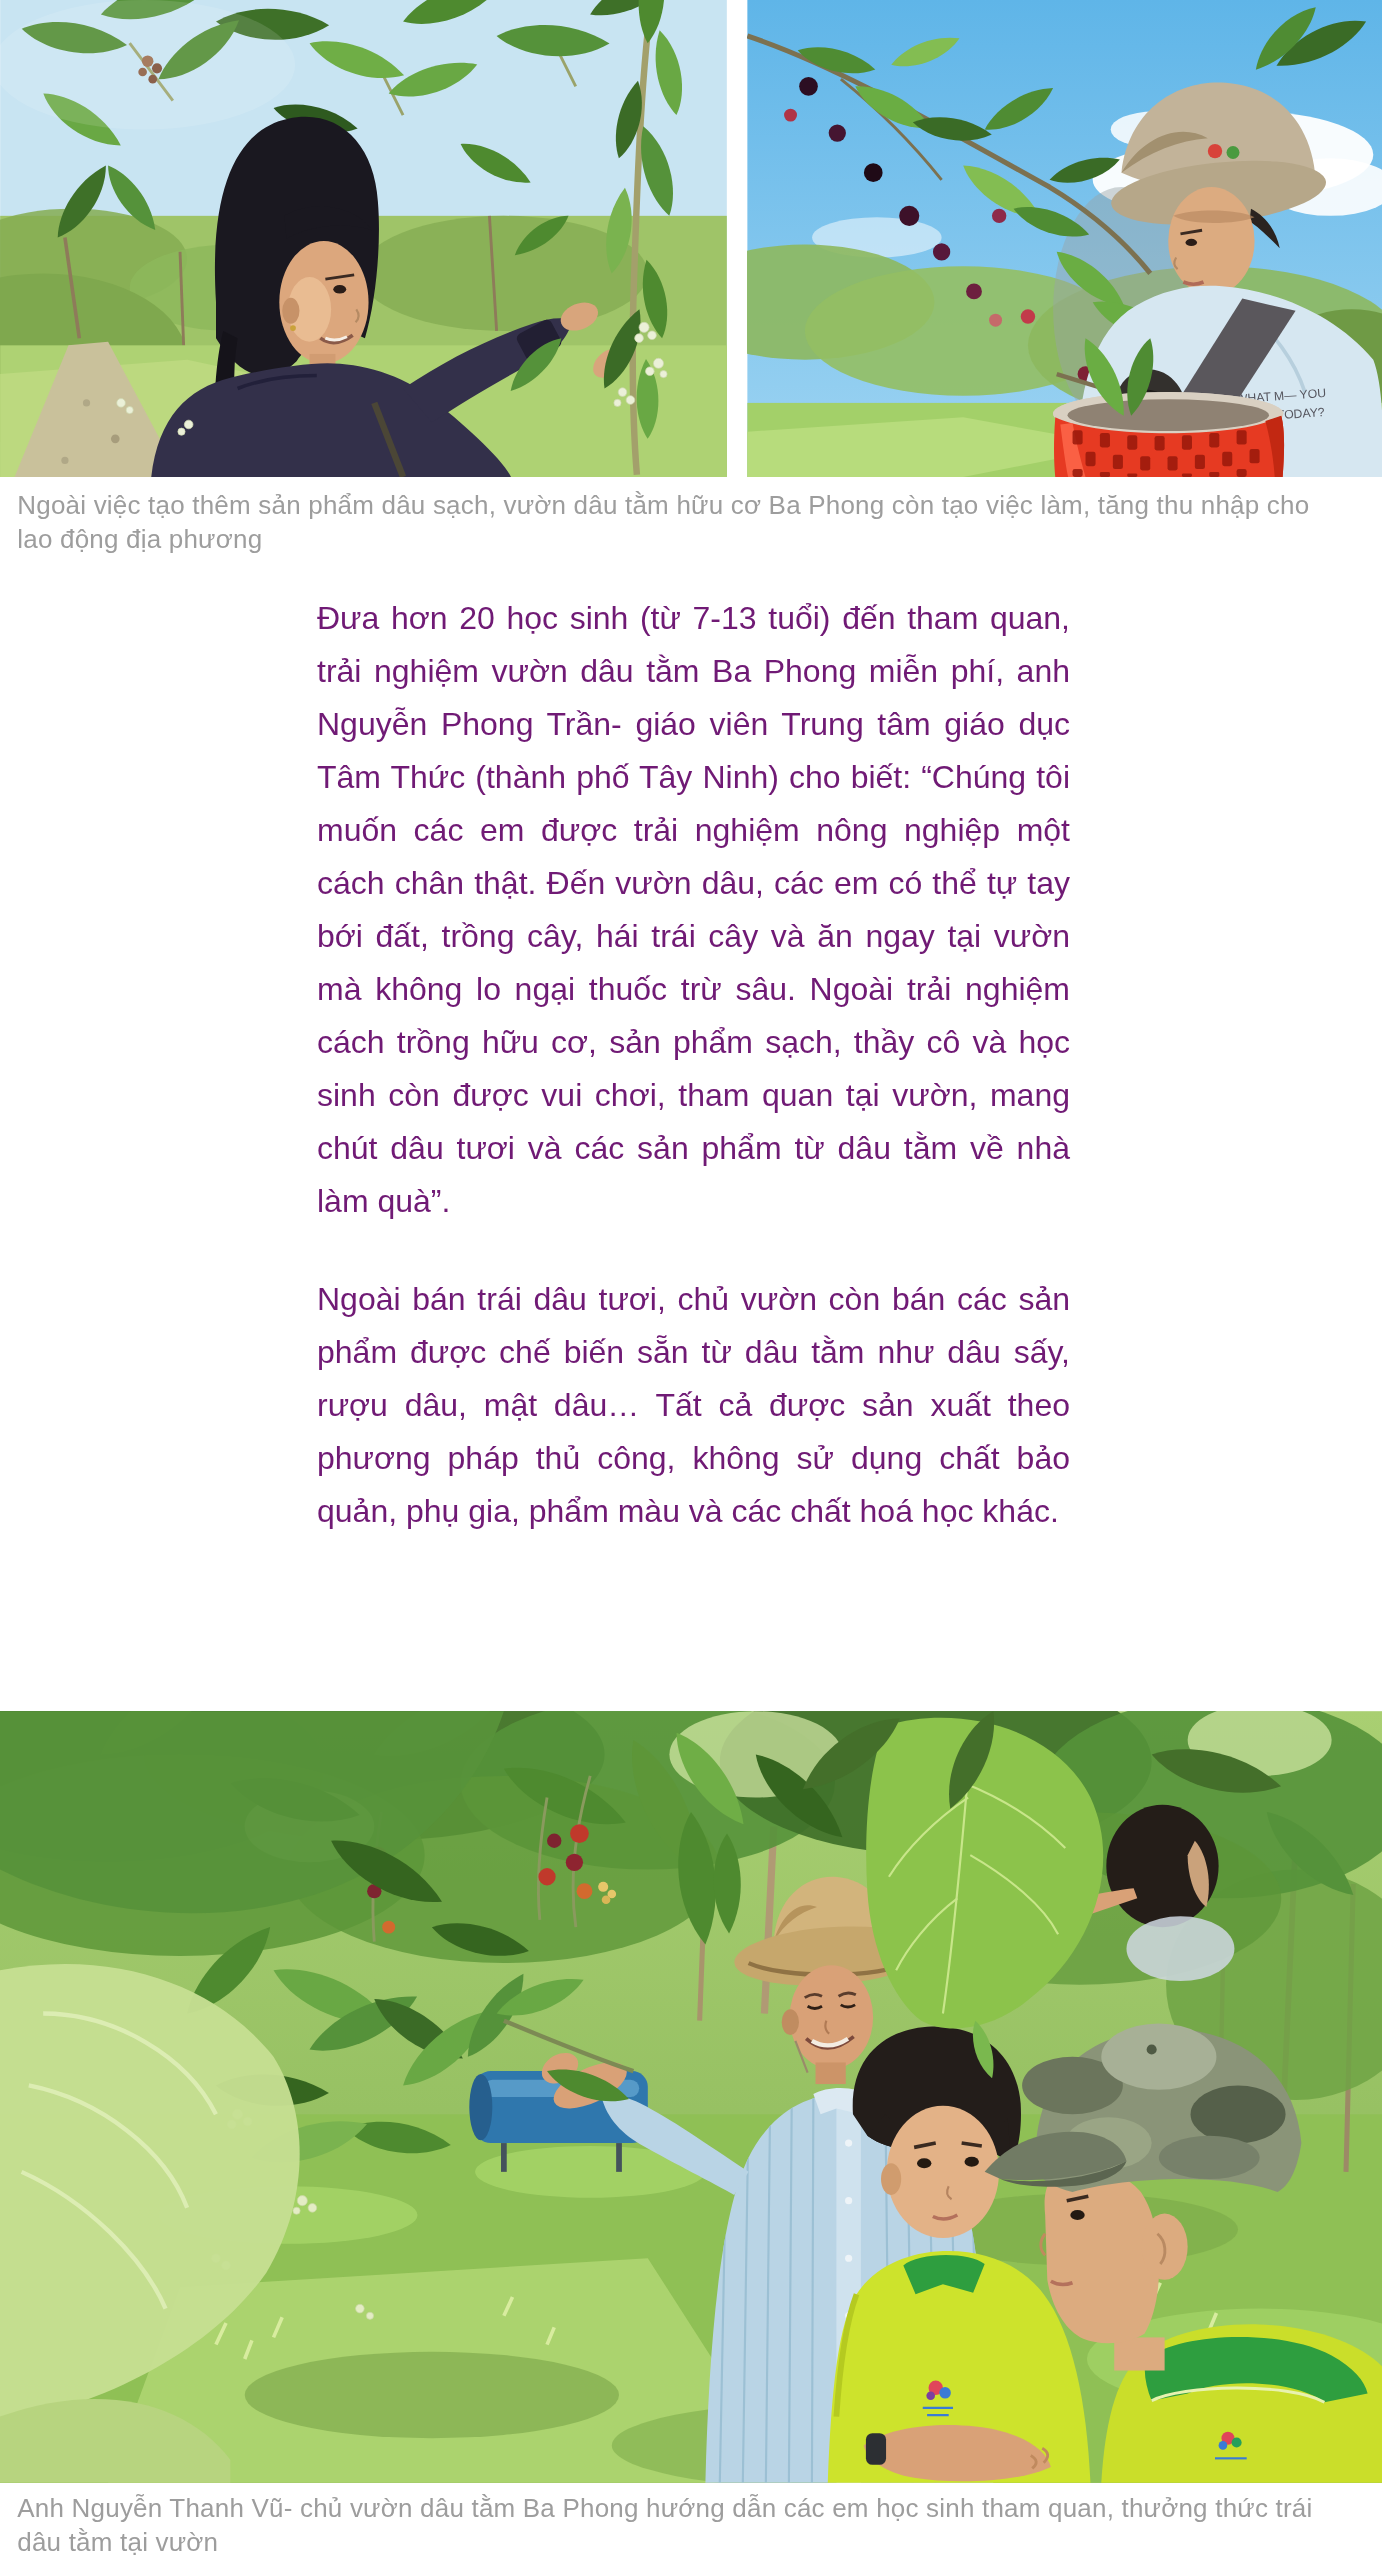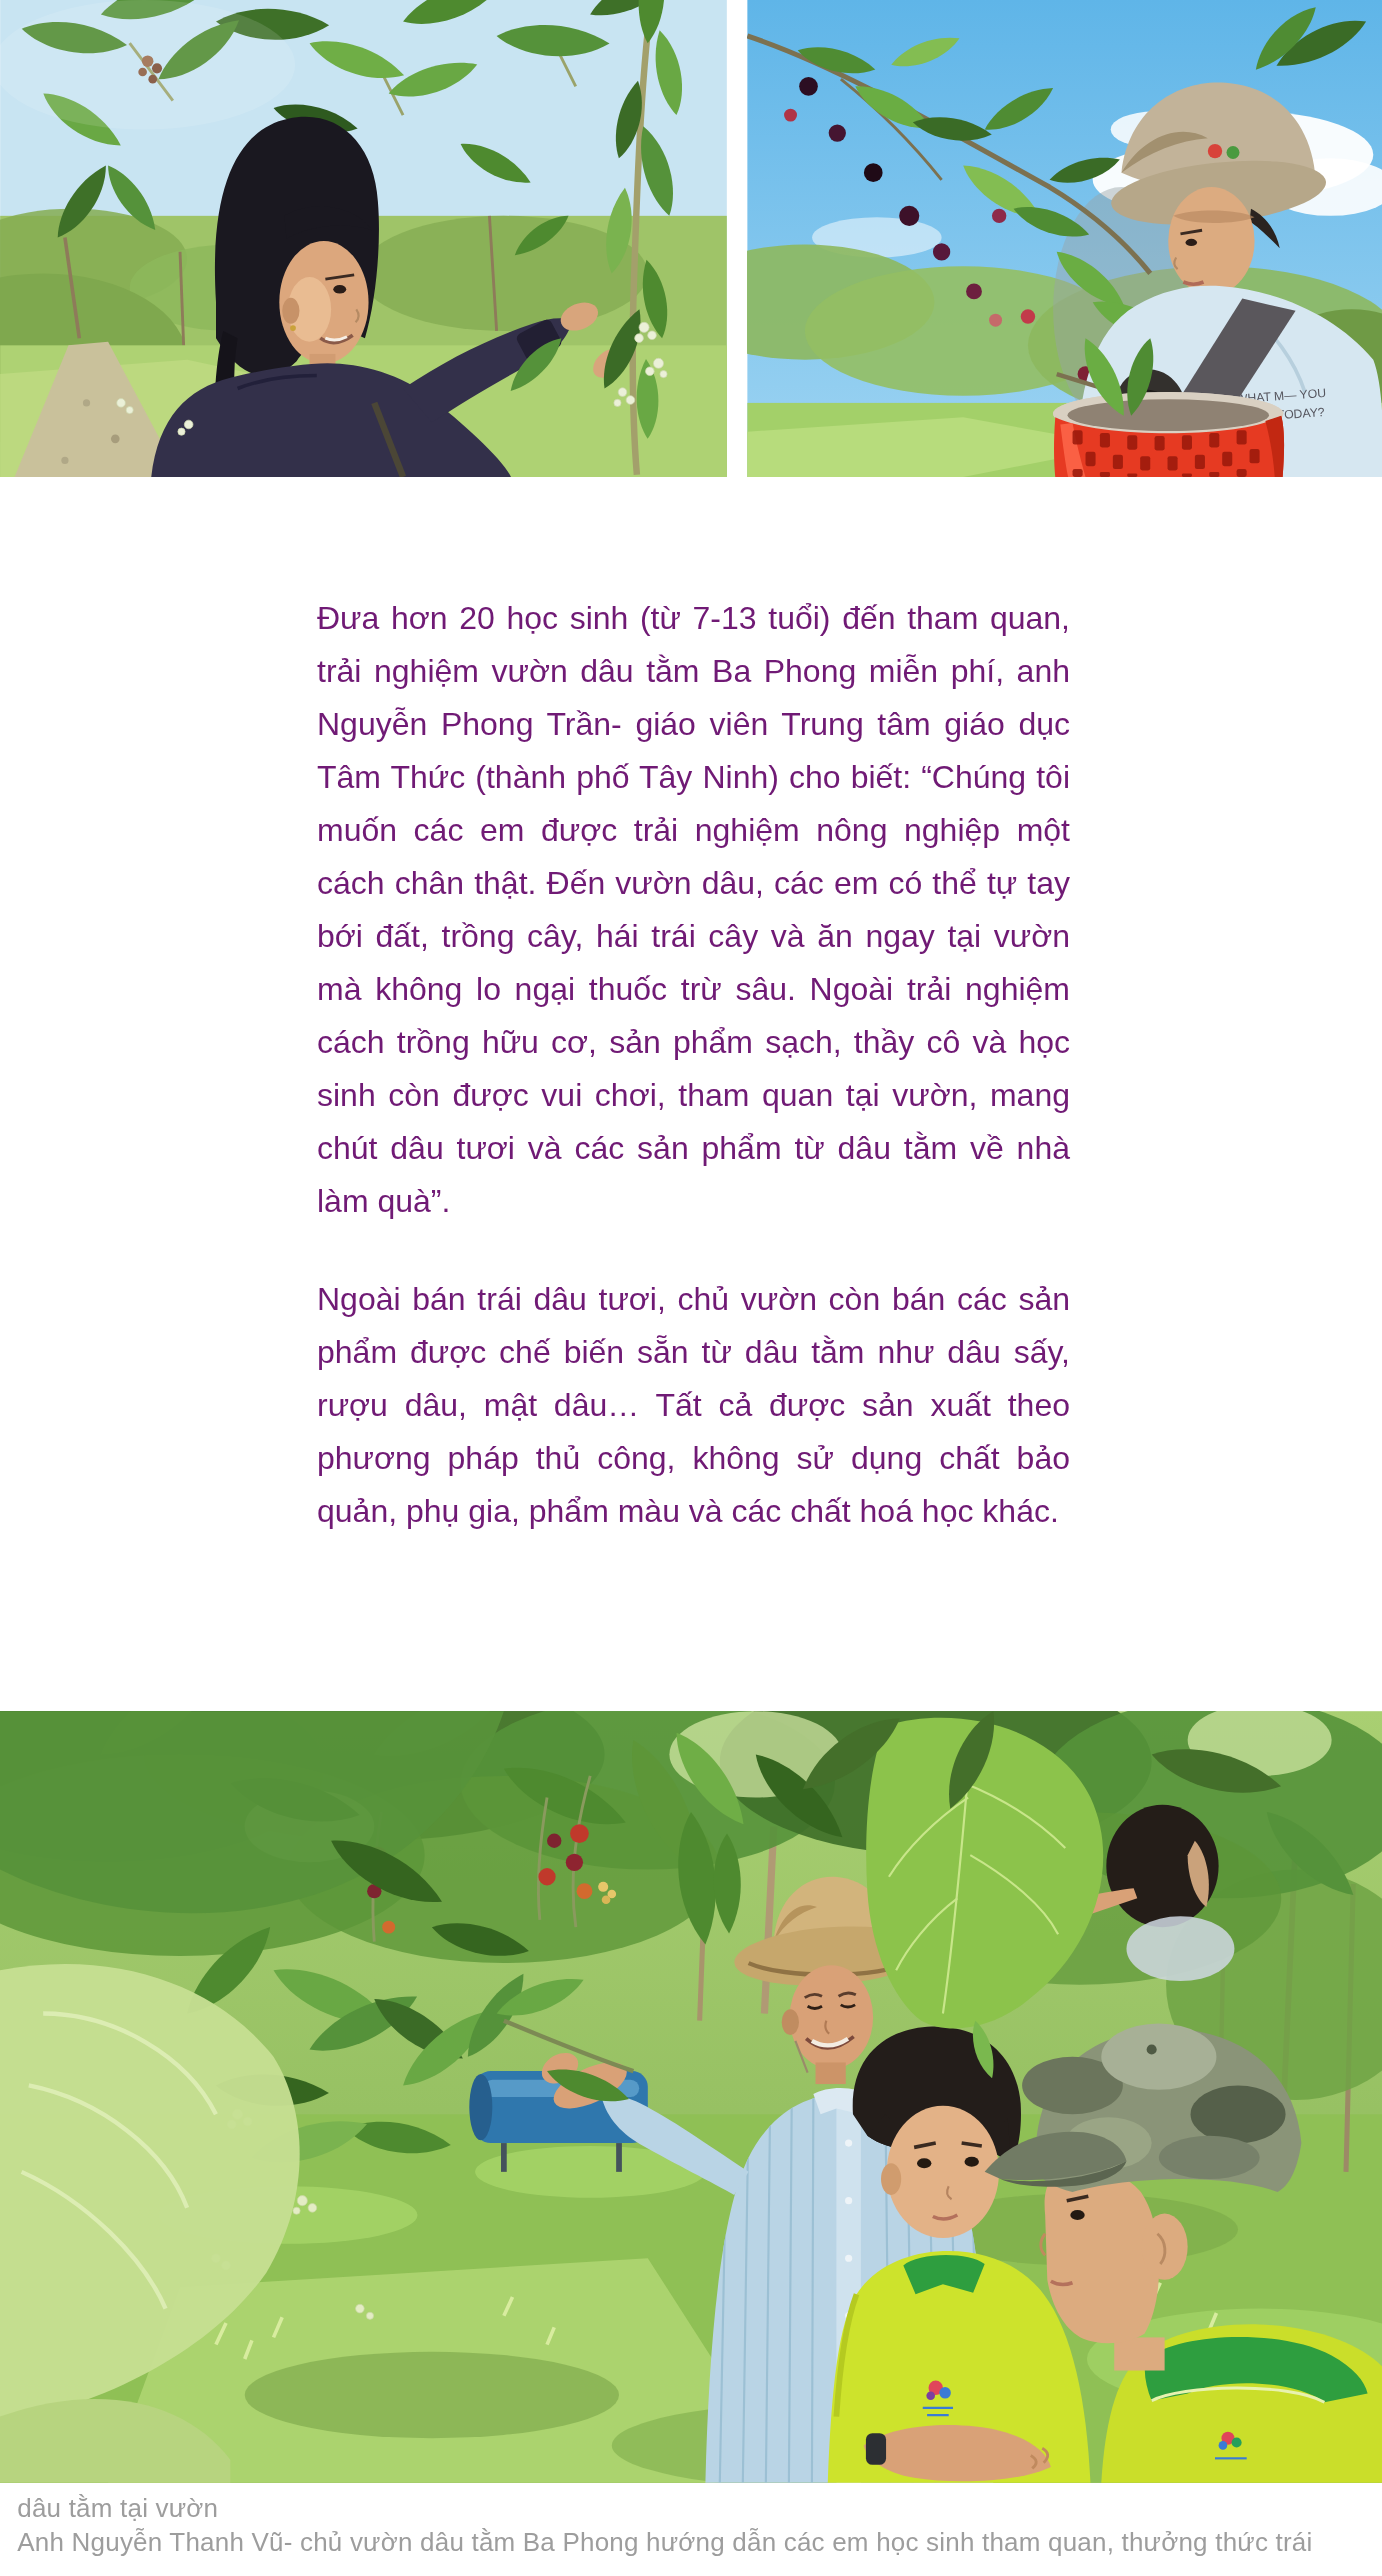--- a/index.html
+++ b/index.html
@@ -234,20 +234,24 @@
             <rect x="604" y="658" width="14" height="5" rx="2"></rect>
         <rect x="642" y="656" width="14" height="7" rx="2"></rect>
             <rect x="680" y="652" width="14" height="11" rx="3"></rect>
       </g>
       <use href="#leafB" transform="translate(470 470) rotate(70) scale(1.3)" fill="#6aad43"></use>
       <use href="#leafB" transform="translate(560 470) rotate(110) scale(1.2)" fill="#4f8c33"></use>
     </g>
   </svg>
   </div>
 
+  <div class="caption" id="caption-top">
+    <div>Ngoài việc tạo thêm sản phẩm dâu sạch, vườn dâu tằm hữu cơ Ba Phong còn tạo việc làm, tăng thu nhập cho</div>
+    <div>lao động địa phương</div>
+  </div>
 
   <div class="article">
     <p>Đưa hơn 20 học sinh (từ 7-13 tuổi) đến tham quan, trải nghiệm vườn dâu tằm Ba Phong miễn phí, anh Nguyễn Phong Trần- giáo viên Trung tâm giáo dục Tâm Thức (thành phố Tây Ninh) cho biết: “Chúng tôi muốn các em được trải nghiệm nông nghiệp một cách chân thật. Đến vườn dâu, các em có thể tự tay bới đất, trồng cây, hái trái cây và ăn ngay tại vườn mà không lo ngại thuốc trừ sâu. Ngoài trải nghiệm cách trồng hữu cơ, sản phẩm sạch, thầy cô và học sinh còn được vui chơi, tham quan tại vườn, mang chút dâu tươi và các sản phẩm từ dâu tằm về nhà làm quà”.</p>
     <p>Ngoài bán trái dâu tươi, chủ vườn còn bán các sản phẩm được chế biến sẵn từ dâu tằm như dâu sấy, rượu dâu, mật dâu… Tất cả được sản xuất theo phương pháp thủ công, không sử dụng chất bảo quản, phụ gia, phẩm màu và các chất hoá học khác.</p>
   </div>
 
   <div class="photo" id="photo-bottom">
   <svg width="1382" height="772" viewBox="0 0 1920 1072">
     <defs>
       <path id="leafC" d="M0 0 C20 -16 58 -24 92 -10 C66 12 24 14 0 0 Z"></path>
@@ -461,18 +465,18 @@
       <use href="#leafC" transform="translate(940 30) rotate(60) scale(1.7)" fill="#6fae46"></use>
       <use href="#leafC" transform="translate(1010 170) rotate(95) scale(1.5)" fill="#4e8a2f"></use>
       <path d="M0 360 C160 330 300 380 380 480 C430 560 430 680 370 780 C300 880 160 960 0 990 Z" fill="#c6df92" opacity="0.96"></path>
       <path d="M60 420 C160 420 260 480 300 560 M40 520 C140 540 230 610 260 690 M30 640 C120 680 200 760 230 830" stroke="#e2f0bb" stroke-width="6" fill="none" opacity="0.8"></path>
       <path d="M0 980 C140 930 260 960 320 1040 L320 1072 L0 1072 Z" fill="#b7d47f"></path>
     </g>
   </svg>
   </div>
 
   <div class="caption" id="caption-bottom">
+    <div>Anh Nguyễn Thanh Vũ- chủ vườn dâu tằm Ba Phong hướng dẫn các em học sinh tham quan, thưởng thức trái</div>
     <div>dâu tằm tại vườn</div>
-    <div>Anh Nguyễn Thanh Vũ- chủ vườn dâu tằm Ba Phong hướng dẫn các em học sinh tham quan, thưởng thức trái</div>
   </div>
 
 </div>
 
 
 </body></html>

